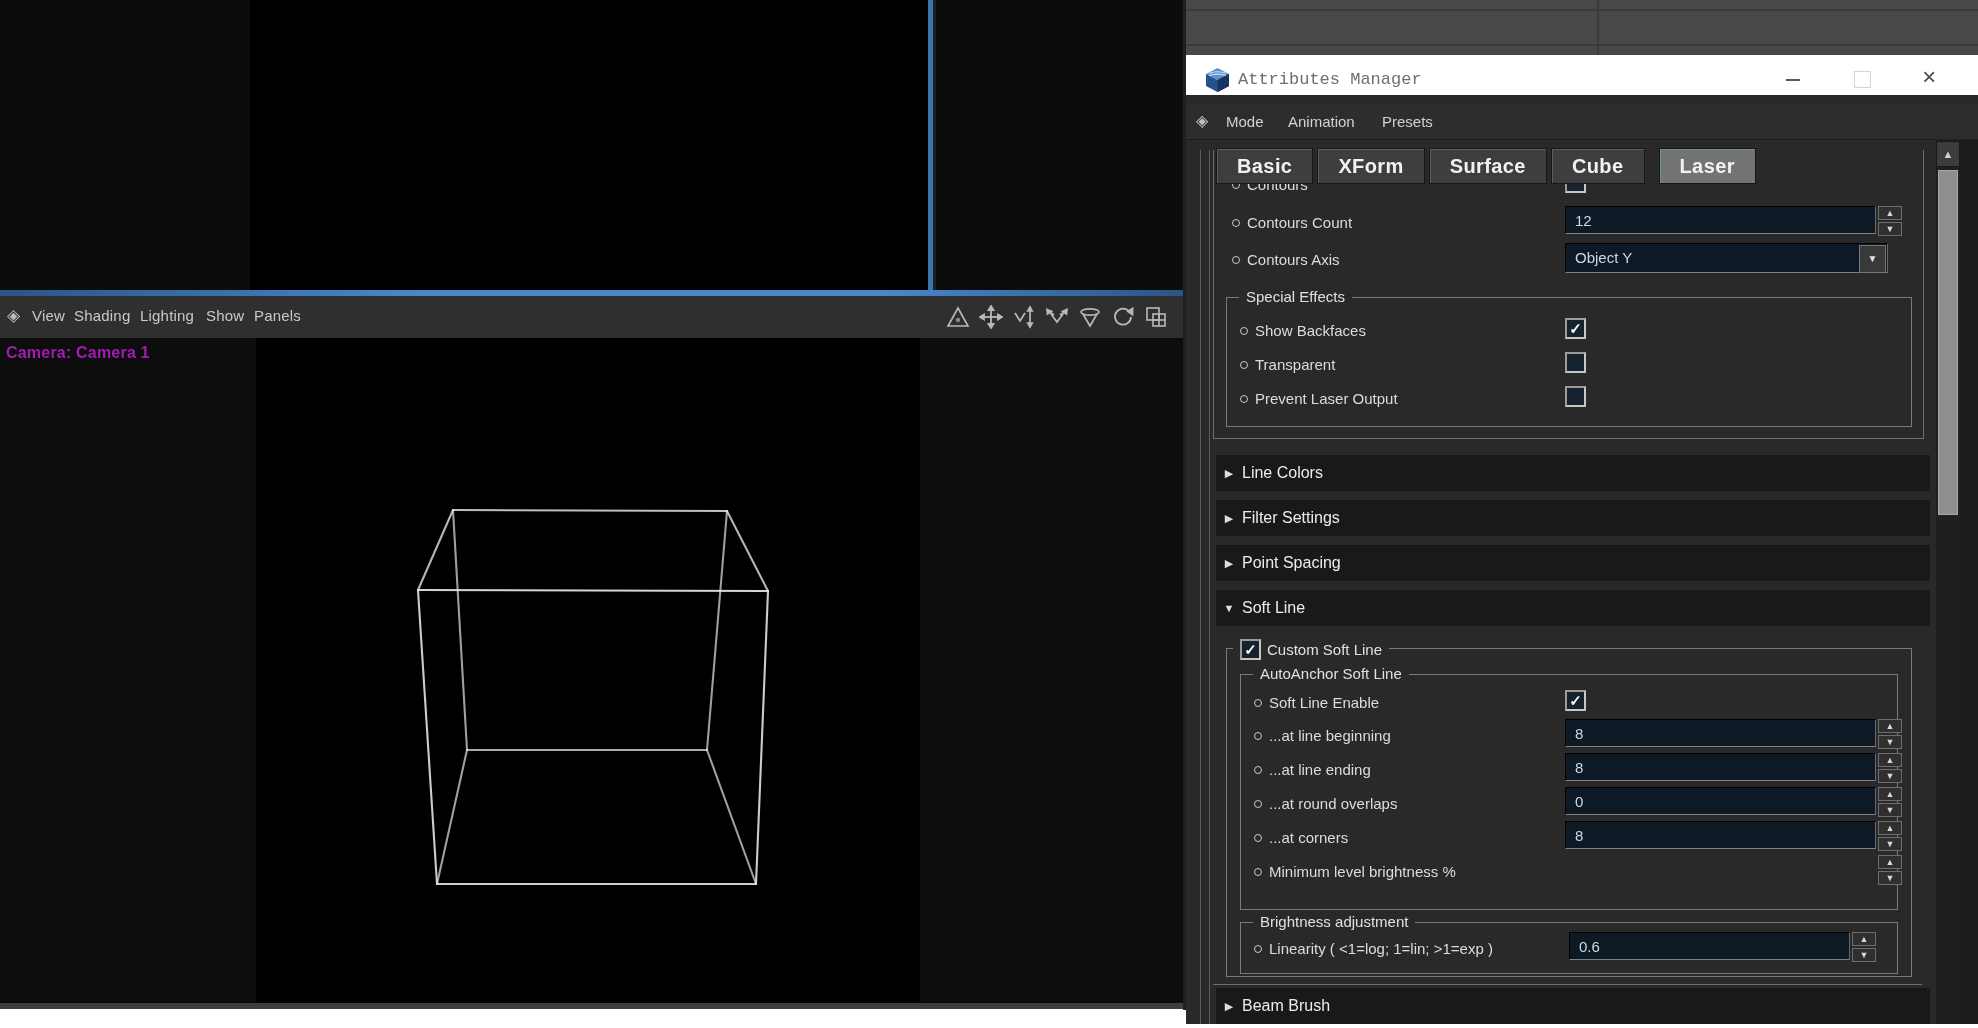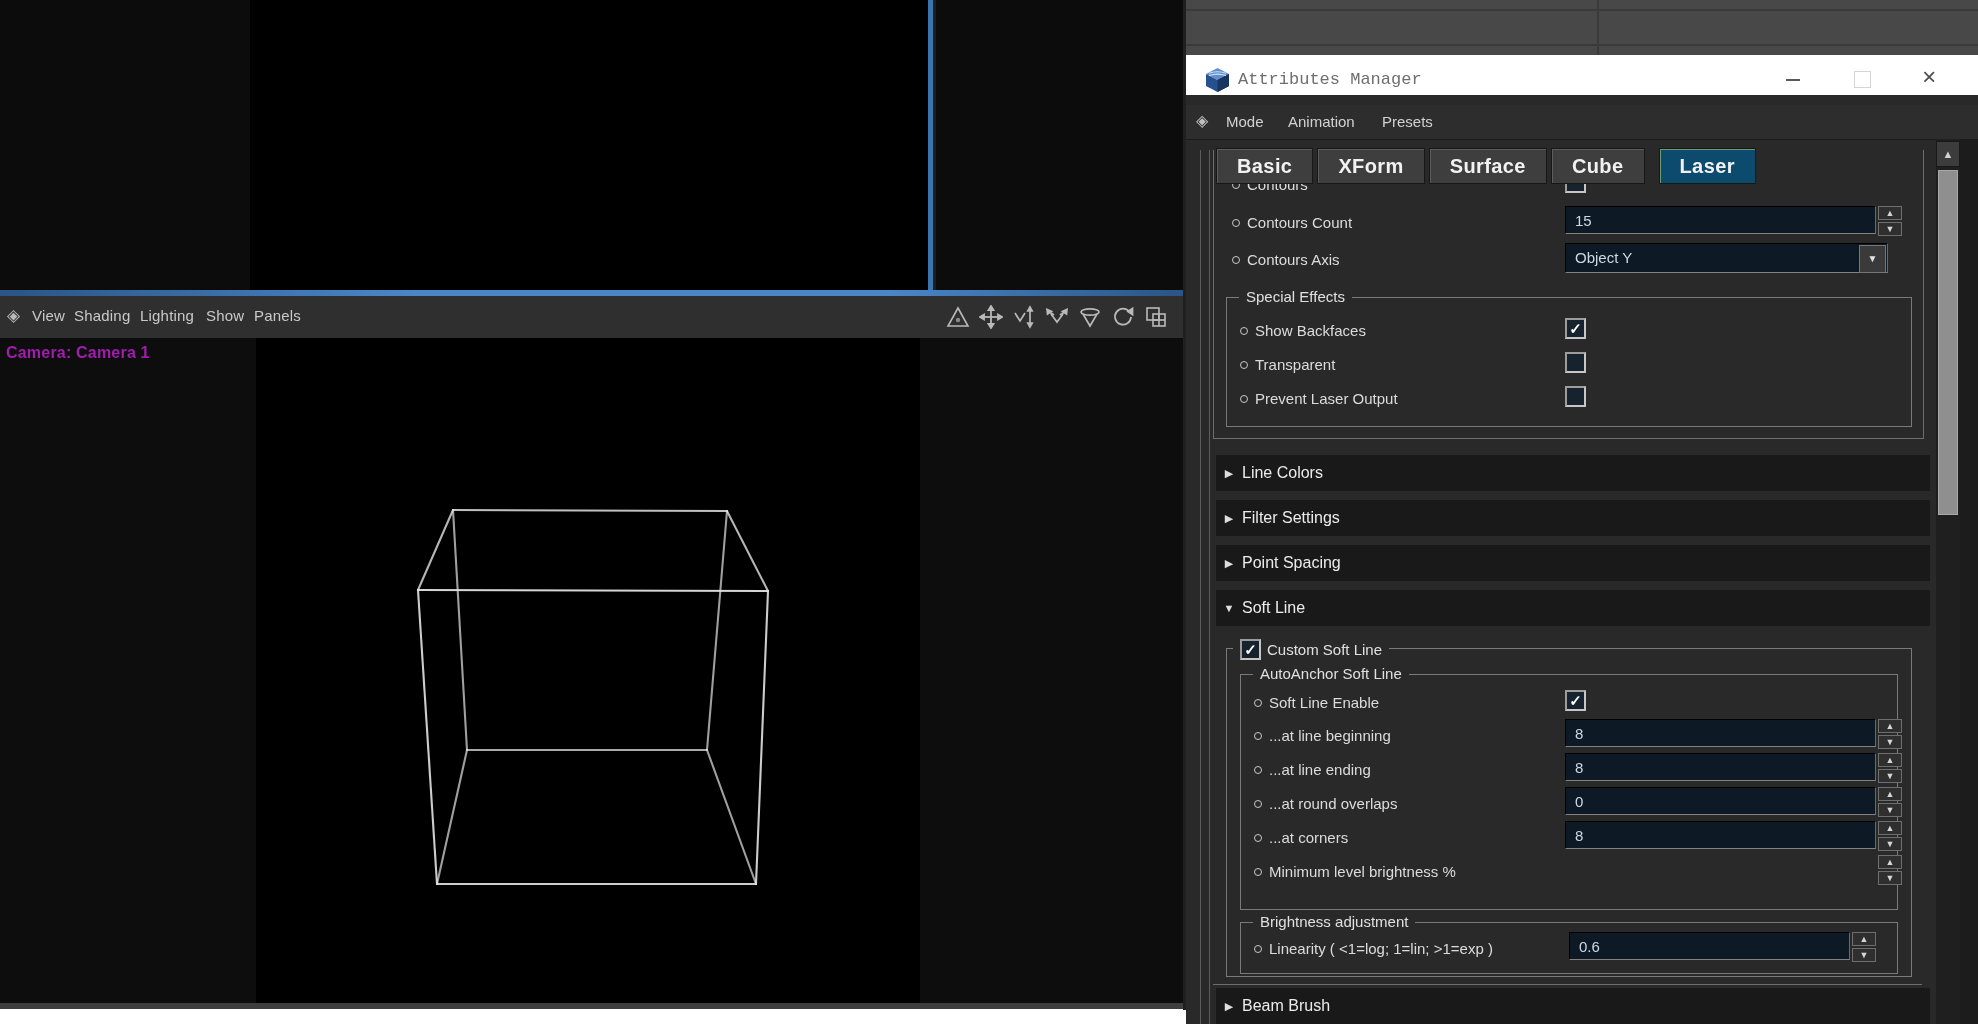--- a/index.html
+++ b/index.html
@@ -49,21 +49,21 @@
   .vhair1{left:1200px;top:150px;width:1px;height:874px;background:#5c5c5c;}
   .vhair2{left:1209px;top:150px;width:1px;height:874px;background:#5c5c5c;}
   .top-group{left:1213px;top:150px;width:709px;height:288px;border-left:1px solid #6e6e6e;border-right:1px solid #6e6e6e;border-bottom:1px solid #6e6e6e;}
   .hline-984{left:1213px;top:984px;width:709px;height:1px;background:#6e6e6e;}
 
   
   .tabs-row{left:1216px;top:148px;height:38px;display:flex;gap:4px;z-index:5;}
   .tab{height:34px;padding:0 20px;display:flex;align-items:center;justify-content:center;
        background:#3e3e3e;border:1px solid #171717;box-shadow:inset 1px 1px 0 #5d5d5d;
        color:#f2f2f2;font-weight:bold;font-size:20px;letter-spacing:.4px;cursor:default;}
-  .tab.active{background:#0c4a6e;box-shadow:inset 1px 1px 0 #6f9a72;margin-left:10px;}
+  .tab.active{background:#737373;box-shadow:inset 1px 1px 0 #6f9a72;margin-left:10px;}
 
   
   .row-label{position:absolute;font-size:15px;color:#dcdcdc;white-space:nowrap;}
   .bullet::before{content:"";display:inline-block;width:6px;height:6px;border:1px solid #c9c9c9;border-radius:50%;
                   margin-right:7px;position:relative;top:-1px;}
   .field{position:absolute;width:311px;height:28px;background:#0d1a26;border-top:1px solid #000;border-left:1px solid #000;
          border-bottom:1px solid #828282;border-right:1px solid #6a6a6a;color:#ccd9e4;font-size:15px;
          line-height:28px;padding-left:9px;box-sizing:border-box;}
   .spinner{position:absolute;width:24px;height:30px;display:flex;flex-direction:column;gap:2px;}
   .spin-btn{flex:1;background:#2f2f2f;border:1px solid #6e6e6e;display:flex;align-items:center;justify-content:center;
@@ -237,21 +237,21 @@
 
   <div class="abs tabs-row" style="z-index:5">
     <div class="tab">Basic</div>
     <div class="tab">XForm</div>
     <div class="tab">Surface</div>
     <div class="tab">Cube</div>
     <div class="tab active">Laser</div>
   </div>
 
   <div class="abs row-label bullet" style="left:1232px;top:214px">Contours Count</div>
-  <div class="abs field" style="left:1565px;top:206px">15</div>
+  <div class="abs field" style="left:1565px;top:206px">12</div>
   <div class="abs spinner" style="left:1878px;top:206px">
     <div class="spin-btn">▲</div>
     <div class="spin-btn">▼</div>
   </div>
 
   <div class="abs row-label bullet" style="left:1232px;top:251px">Contours Axis</div>
   <div class="abs dropdown" style="left:1565px;top:243px">
     <span>Object Y</span>
     <div class="dd-btn">▼</div>
   </div>

